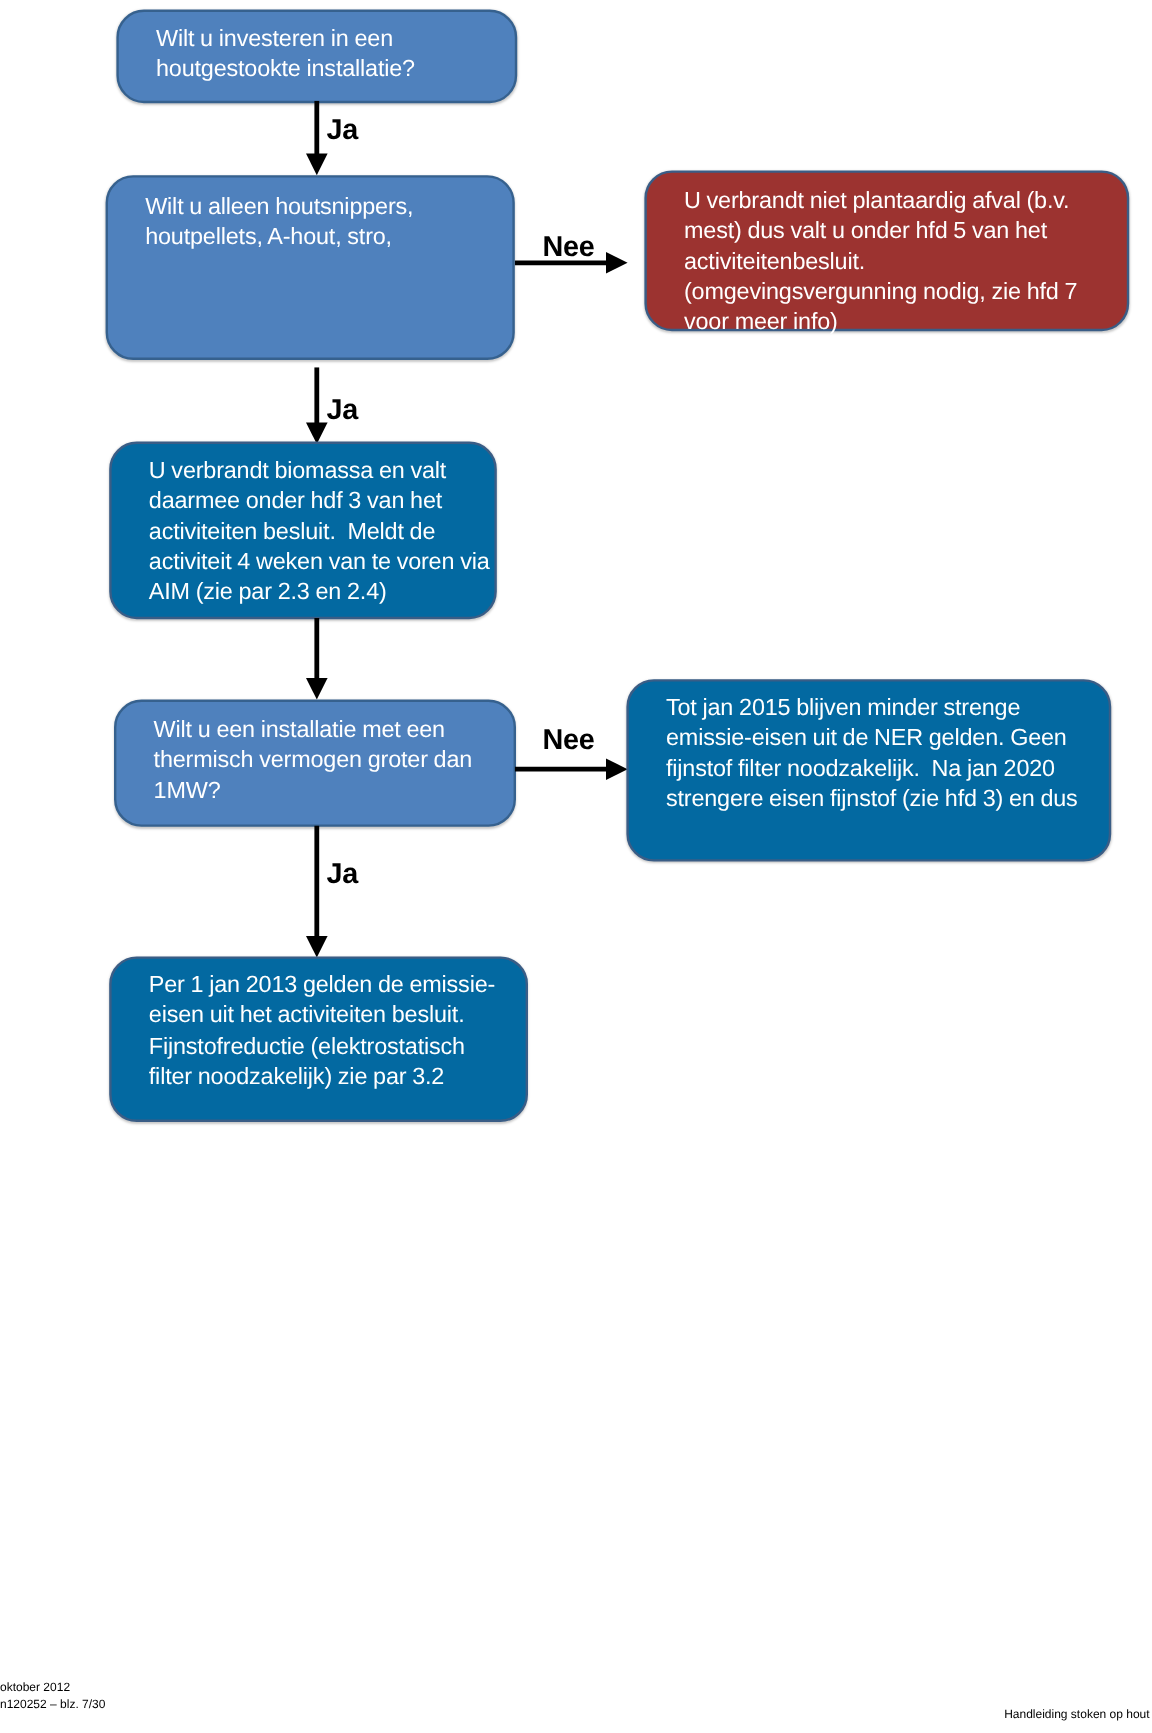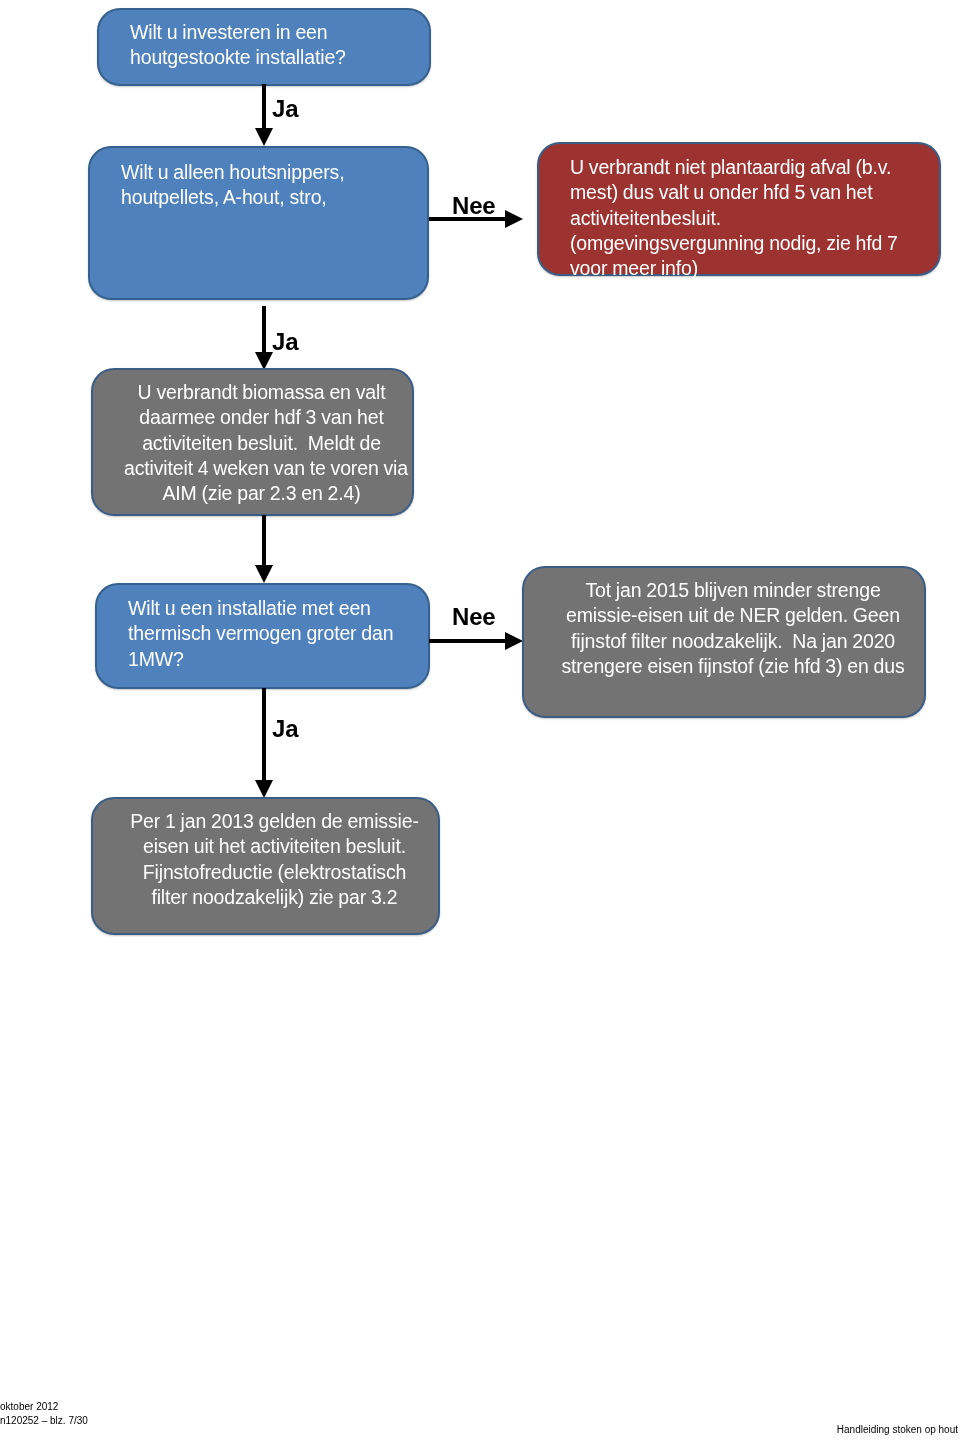--- a/index.html
+++ b/index.html
@@ -38,23 +38,22 @@
   }
   .node.blue {
     background: #4f81bd;
     border-color: #36618e;
   }
   .node.red {
     background: #9c3330;
     border-color: #3a5d86;
   }
   .node.green {
-    background: #737373;
+    background: #0369a1;
     border-color: #3a5d86;
-    text-align: center;
   }
   .node .line { display: block; white-space: pre; }
 
   
   .connector {
     position: absolute;
   }
   .edge-label {
     position: absolute;
     font-weight: bold;

